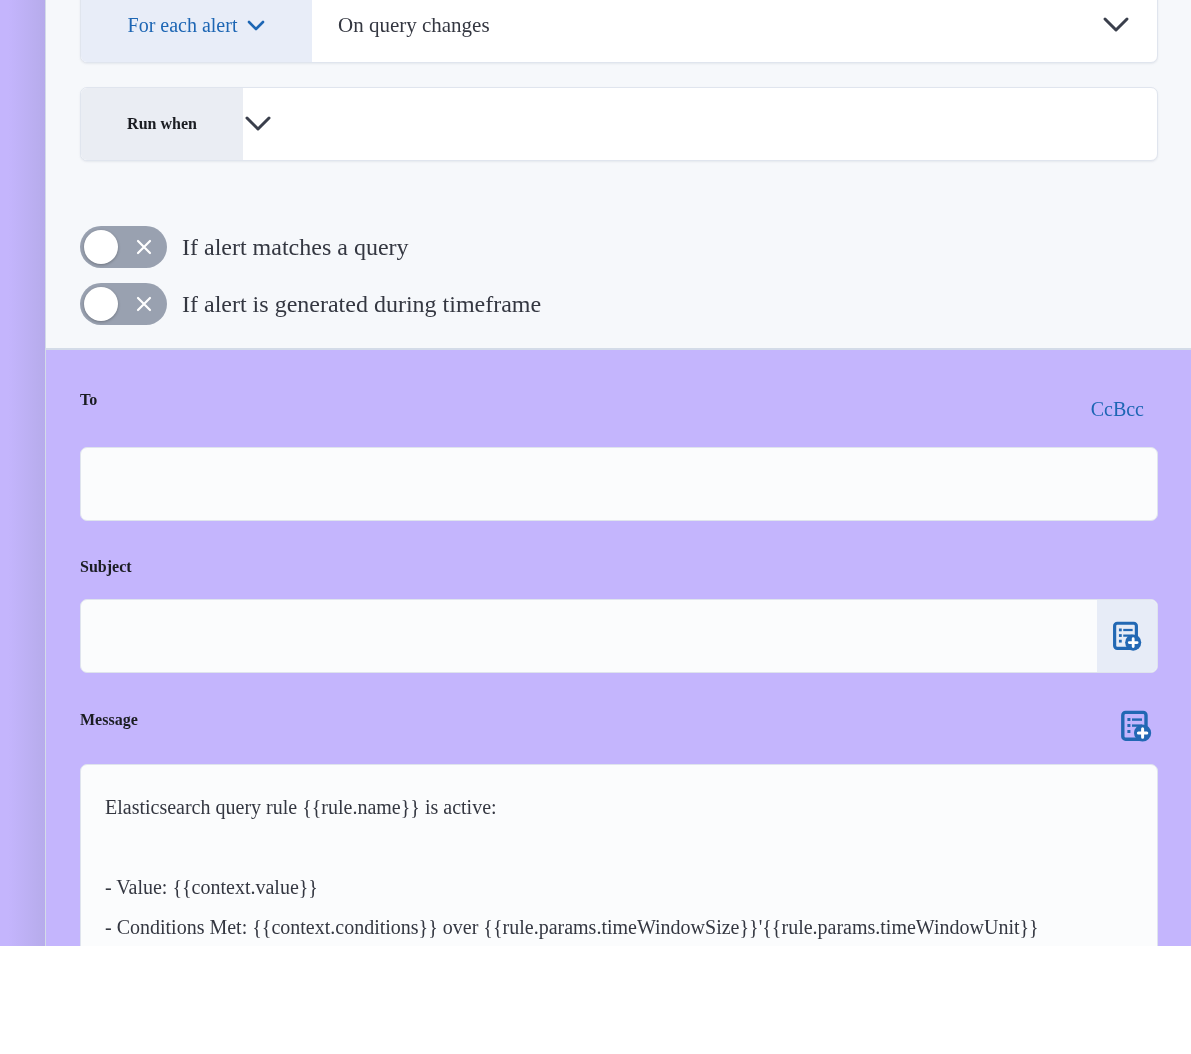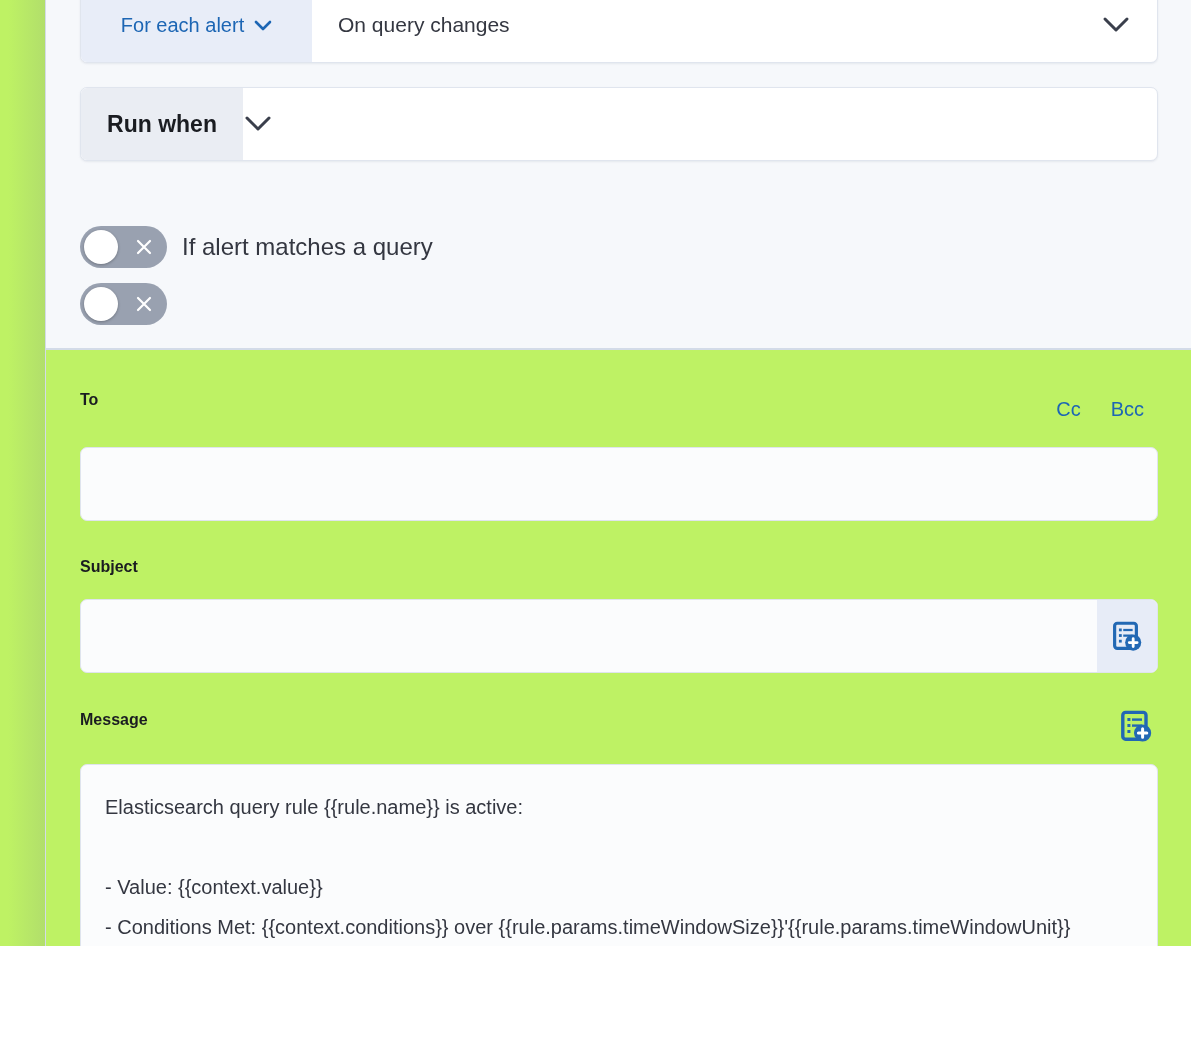--- a/index.html
+++ b/index.html
@@ -1,51 +1,51 @@
 <!DOCTYPE html>
 <html><head>
 <meta charset="utf-8">
 <style>
   * { margin:0; padding:0; box-sizing:border-box; }
   html,body { background:#ffffff; }
   body { font-family:"Liberation Sans","DejaVu Sans",sans-serif; color:#343741; }
-  .screen { position:relative; width:1191px; height:946px; overflow:hidden; background:#bef264; }
+  .screen { position:relative; width:1191px; height:946px; overflow:hidden; background:#c4b5fd;font-family:Liberation Serif, serif; }
 
   
   .left-shadow { position:absolute; left:8px; top:0; width:37px; height:1034px;
     background:linear-gradient(90deg, rgba(120,130,150,0) 0%, rgba(110,120,142,0.16) 100%); }
   .left-line { position:absolute; left:45px; top:0; width:1px; height:1034px; background:#d3dbe8; }
 
   .top-section { position:absolute; left:46px; top:0; width:1145px; height:350px;
     background:#f6f8fb; border-bottom:2px solid #d3dbe8; }
 
   
   .ctrl { position:absolute; left:80px; width:1078px; background:#ffffff;
     border:1px solid #e0e5ee; border-radius:7px; overflow:hidden; display:flex; align-items:stretch;
     box-shadow:0 1px 2px rgba(152,162,179,0.18); }
   .ctrl-1 { top:-13px; height:76px; }
   .ctrl-2 { top:87px; height:74px; }
   .prepend { display:flex; align-items:center; justify-content:center; gap:10px; flex:none;
     border:none; cursor:pointer; font-family:inherit; }
   .prepend-blue { width:231px; background:#e8edf8; color:#1d66b4; font-size:20px; font-weight:500; }
-  .prepend-gray { width:162px; background:#eaedf3; color:#1a1c21; font-size:23px; font-weight:700; }
+  .prepend-gray { width:162px; background:#eaedf3; color:#1a1c21; font-size:16px; font-weight:700; }
   .ctrl-value { flex:1; display:flex; align-items:center; padding-left:26px; font-size:21px; color:#343741; cursor:pointer; }
   .ctrl-arrow { align-self:center; margin-right:26px; flex:none; }
 
   
   .switch { position:absolute; left:80px; width:87px; height:42px; border-radius:21px;
     background:#99a1b0; border:none; cursor:pointer; }
   .switch .knob { position:absolute; left:4px; top:4px; width:34px; height:34px; border-radius:50%;
     background:#ffffff; box-shadow:0 1px 3px rgba(0,0,0,0.28); }
   .switch svg { position:absolute; right:13px; top:11px; }
   .switch-label { position:absolute; left:182px; font-size:24px; color:#343741; line-height:24px; }
 
   
   .form-label { position:absolute; left:80px; font-size:16px; font-weight:700; color:#1a1c21; }
-  .ccbcc { position:absolute; right:47px; top:398px; display:flex; gap:30px; }
+  .ccbcc { position:absolute; right:47px; top:398px; display:flex; }
   .ccbcc button { background:none; border:none; cursor:pointer; font-family:inherit;
     font-size:20px; font-weight:500; color:#1d66b4; padding:0; }
 
   .to-input { position:absolute; left:80px; top:447px; width:1078px; height:74px;
     background:#fbfcfd; border:1px solid #dfe4ed; border-radius:7px; font-family:inherit;
     font-size:20px; color:#343741; padding:0 24px; outline:none; }
 
   .subject-group { position:absolute; left:80px; top:599px; width:1078px; height:74px;
     border:1px solid #dfe4ed; border-radius:7px; background:#fbfcfd; display:flex; overflow:hidden; }
   .subject-group input { flex:1; border:none; background:transparent; font-family:inherit;
@@ -103,20 +103,21 @@
     </svg>
   </button>
   <span class="switch-label" style="top:235px;">If alert matches a query</span>
 
   <button class="switch" style="top:283px;" role="switch" aria-checked="false">
     <span class="knob"></span>
     <svg width="20" height="20" viewBox="0 0 20 20">
       <path d="M4 4 L16 16 M16 4 L4 16" stroke="#ffffff" stroke-width="2.2" stroke-linecap="round"></path>
     </svg>
   </button>
+  <span class="switch-label" style="top:292px;">If alert is generated during timeframe</span>
 
   <span class="form-label" style="top:391px;">To</span>
   <div class="ccbcc">
     <button>Cc</button>
     <button>Bcc</button>
   </div>
   <input class="to-input" type="text" value="" style="">
 
   <span class="form-label" style="top:558px;">Subject</span>
   <div class="subject-group">

